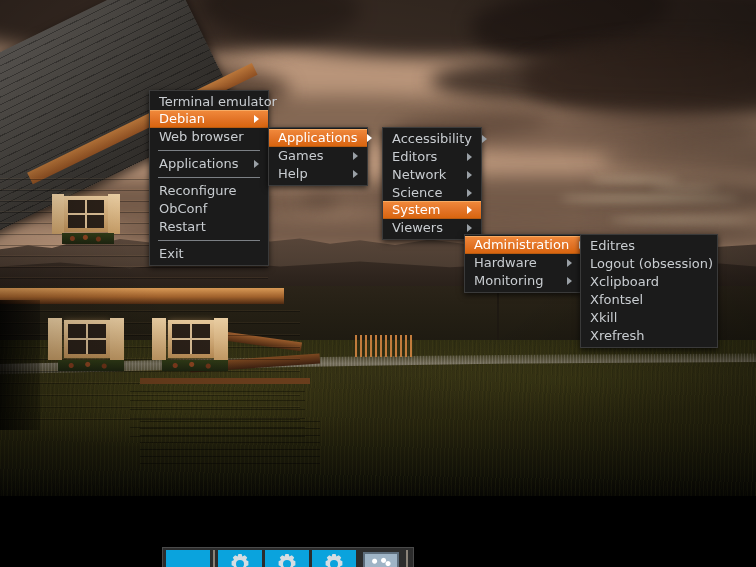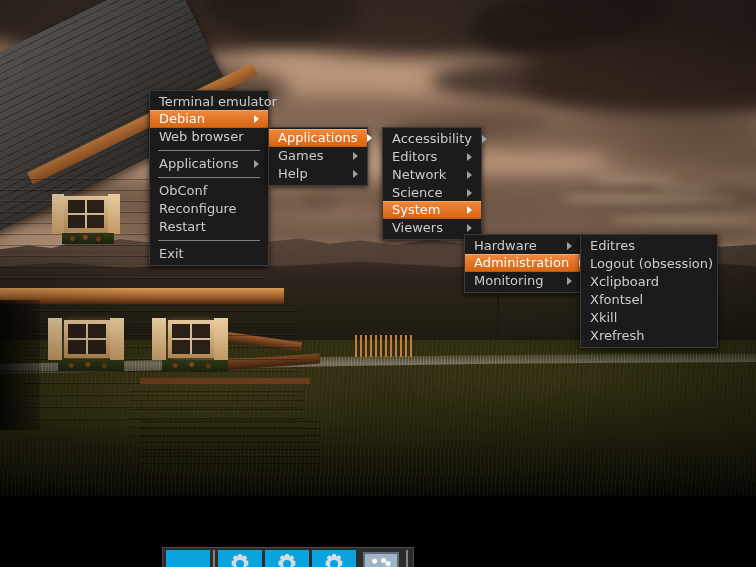--- a/index.html
+++ b/index.html
@@ -339,24 +339,24 @@
     <div class="mi">
       <span class="lbl">Web browser</span>
     </div>
     <div class="sep"></div>
     <div class="mi">
       <span class="lbl">Applications</span>
       <span class="arrow"></span>
     </div>
     <div class="sep"></div>
     <div class="mi">
+      <span class="lbl">Reconfigure</span>
+    </div>
+    <div class="mi">
       <span class="lbl">ObConf</span>
-    </div>
-    <div class="mi">
-      <span class="lbl">Reconfigure</span>
     </div>
     <div class="mi">
       <span class="lbl">Restart</span>
     </div>
     <div class="sep"></div>
     <div class="mi">
       <span class="lbl">Exit</span>
     </div>
   </div>
 
@@ -396,26 +396,26 @@
       <span class="lbl">System</span>
       <span class="arrow"></span>
     </div>
     <div class="mi">
       <span class="lbl">Viewers</span>
       <span class="arrow"></span>
     </div>
   </div>
 
   <div class="menu" id="menu4">
-    <div class="mi">
-      <span class="lbl">Hardware</span>
-      <span class="arrow"></span>
-    </div>
     <div class="mi sel">
       <span class="lbl">Administration</span>
+      <span class="arrow"></span>
+    </div>
+    <div class="mi">
+      <span class="lbl">Hardware</span>
       <span class="arrow"></span>
     </div>
     <div class="mi">
       <span class="lbl">Monitoring</span>
       <span class="arrow"></span>
     </div>
   </div>
 
   <div class="menu" id="menu5">
     <div class="mi">

